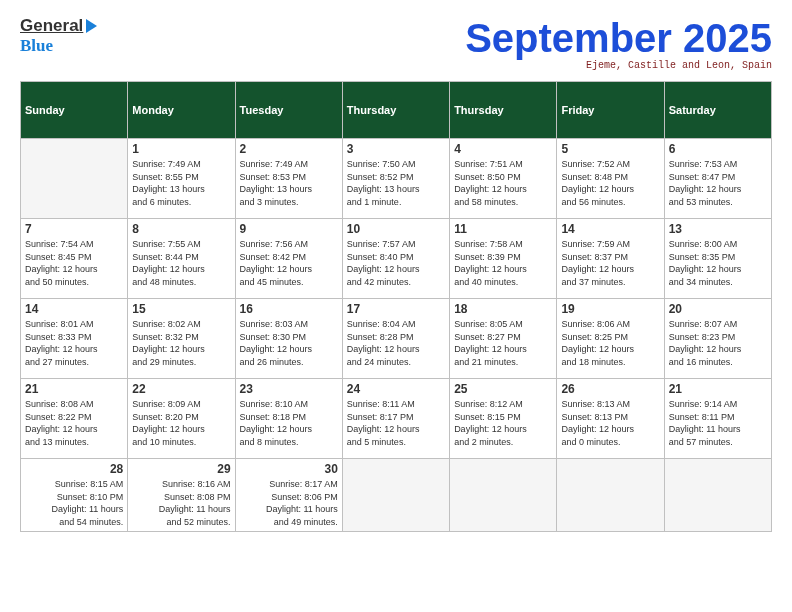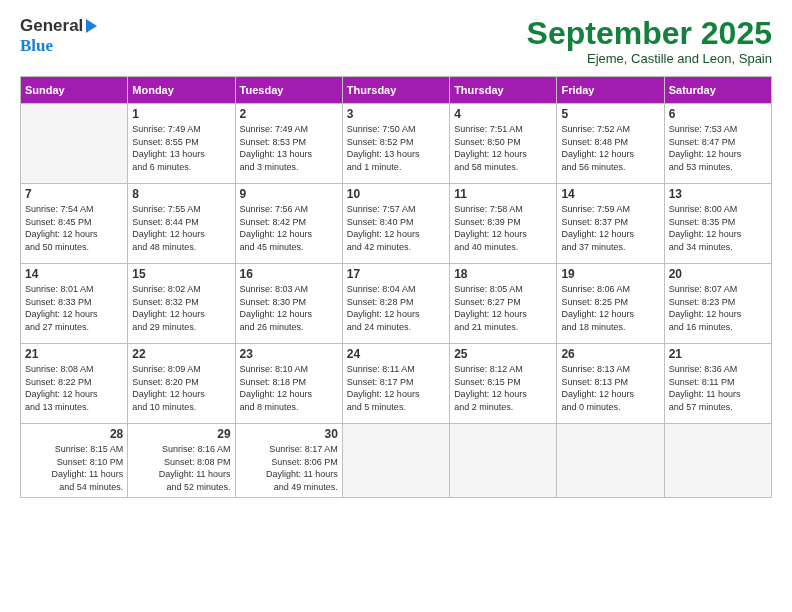--- a/index.html
+++ b/index.html
@@ -24,40 +24,41 @@
     }
     .logo {
       display: flex;
       flex-direction: column;
       align-items: flex-start;
     }
     .title-block {
       text-align: right;
     }
     .month-title {
-      font-size: 32px;
+      font-size: 40px;
       font-weight: bold;
-      color: #15803d;
+      color: #1d4ed8;
       line-height: 1.1;
     }
     .subtitle {
-      font-size: 13px;
-      color: #14532d;
+      font-size: 10px;
+      color: #7f1d1d;
+      font-family: Liberation Mono, monospace;
     }
     .calendar {
       width: 100%;
       border-collapse: collapse;
       table-layout: fixed;
     }
     .calendar th {
-      background: #a21caf;
+      background: #14532d;
       color: #fff;
       font-size: 11px;
       font-weight: bold;
-      padding: 7px 4px;
+      padding: 22px 4px;
       text-align: left;
       border: 1px solid #c0c0c0;
     }
     .calendar td {
       vertical-align: top;
       border: 1px solid #c0c0c0;
       padding: 3px 4px;
       font-size: 9.5px;
       color: #333;
       height: 80px;
@@ -89,21 +90,21 @@
     }
   </style>
 </head>
 <body>
 
 <div class="page">
   <div class="header">
     <div class="logo">
       <div class="logo-wrapper">
         <div>
-          <div style="font-size:17px;font-weight:bold;color:#333;line-height:1.15;">General<span style="display:inline-block;width:0;height:0;border-left:11px solid #1a80d9;border-top:7px solid transparent;border-bottom:7px solid transparent;margin-left:3px;vertical-align:middle;margin-bottom:2px;"></span></div>
+          <div style="font-size:17px;font-weight:bold;color:#333;line-height:1.15;text-decoration:underline;">General<span style="display:inline-block;width:0;height:0;border-left:11px solid #1a80d9;border-top:7px solid transparent;border-bottom:7px solid transparent;margin-left:3px;vertical-align:middle;margin-bottom:2px;"></span></div>
           <div style="font-size:17px;font-weight:bold;color:#1a80d9;line-height:1.15;font-family:Liberation Serif, serif;">Blue</div>
         </div>
       </div>
     </div>
     <div class="title-block">
       <div class="month-title">September 2025</div>
       <div class="subtitle">Ejeme, Castille and Leon, Spain</div>
     </div>
   </div>
 
@@ -305,21 +306,21 @@
           </td>
           <td>
             <span class="day-num">26</span>
             <div class="day-info">Sunrise: 8:13 AM</div>
             <div class="day-info">Sunset: 8:13 PM</div>
             <div class="day-info">Daylight: 12 hours</div>
             <div class="day-info">and 0 minutes.</div>
           </td>
           <td>
             <span class="day-num">21</span>
-            <div class="day-info">Sunrise: 8:36 AM</div>
+            <div class="day-info">Sunrise: 9:14 AM</div>
             <div class="day-info">Sunset: 8:11 PM</div>
             <div class="day-info">Daylight: 11 hours</div>
             <div class="day-info">and 57 minutes.</div>
           </td>
         </tr>
         <tr class="last-row">
           <td>
             <span class="day-num">28</span>
             <div class="day-info">Sunrise: 8:15 AM</div>
             <div class="day-info">Sunset: 8:10 PM</div>

